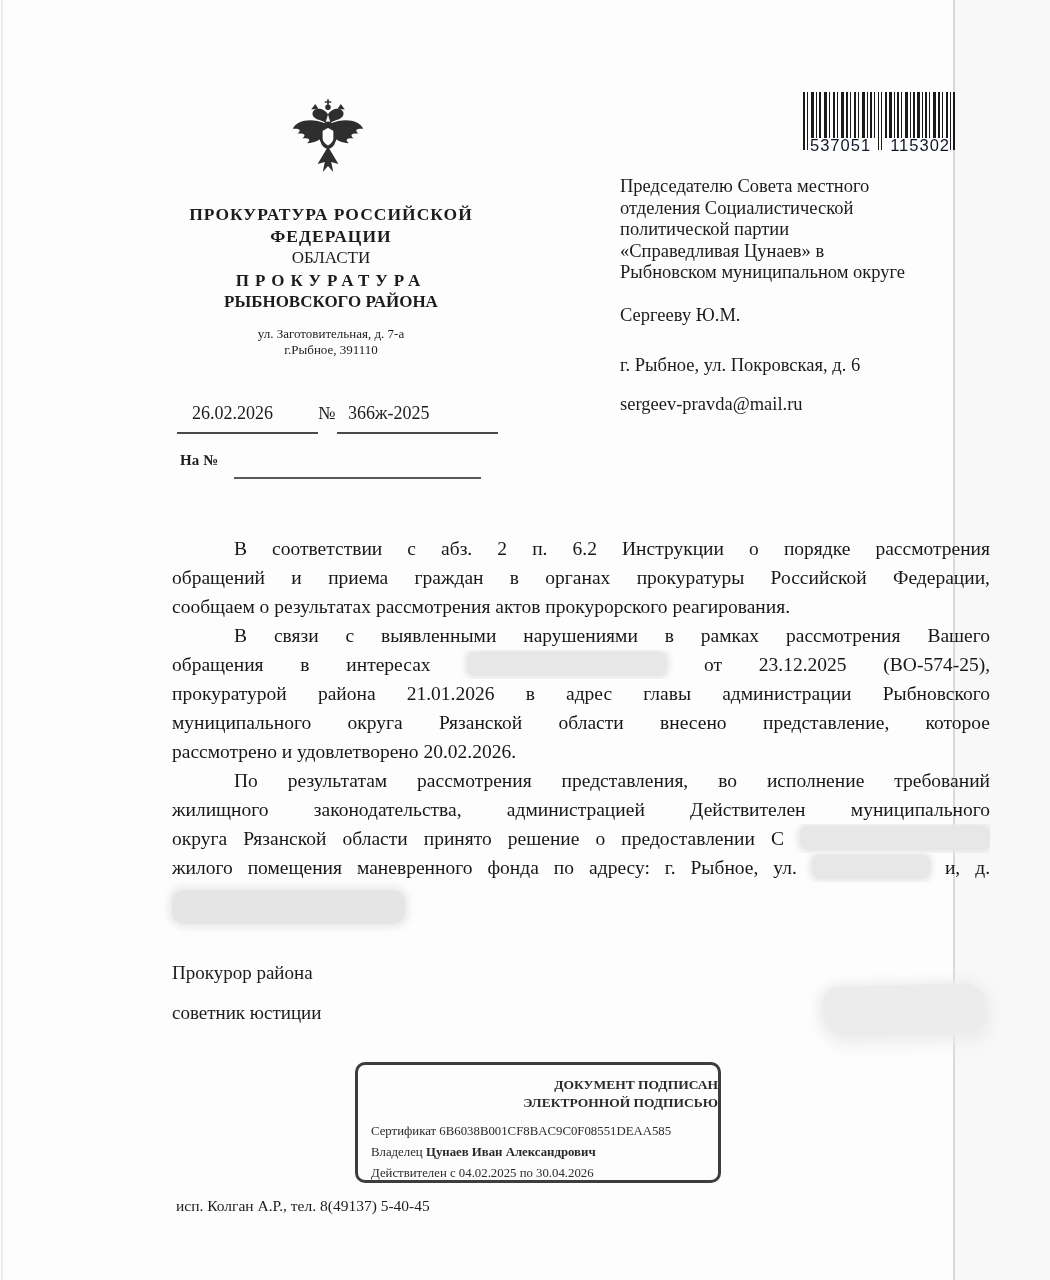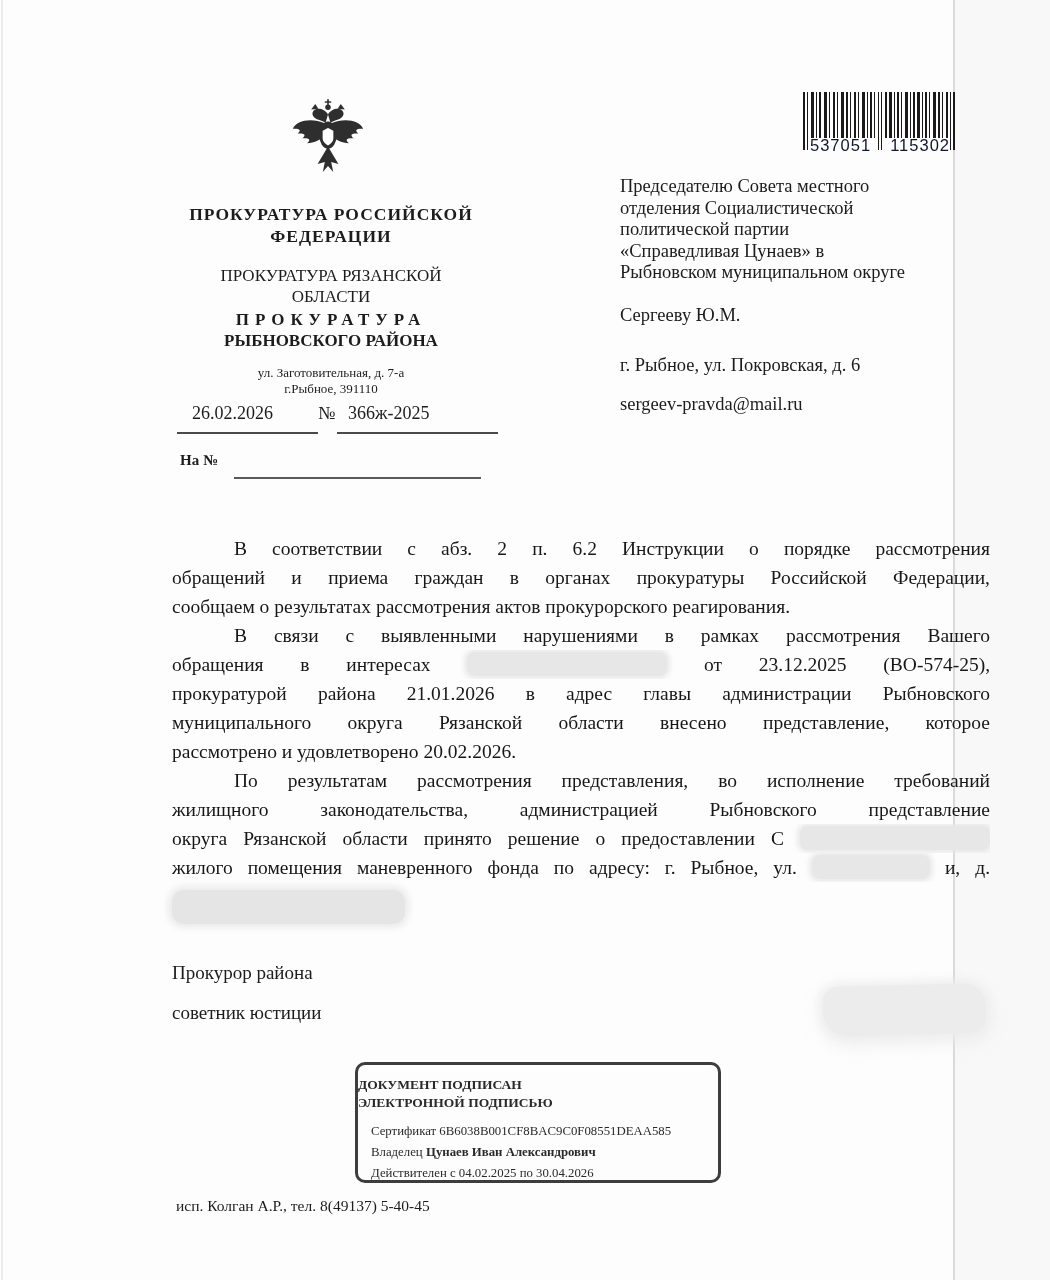--- a/index.html
+++ b/index.html
@@ -49,21 +49,21 @@
   .blob-row{height:40px;position:relative;}
   .redact-blob{position:absolute;left:0;top:8px;width:233px;height:34px;background:#e5e5e5;border-radius:12px;box-shadow:0 0 6px 4px rgba(228,228,228,0.7);}
 
   
   .sig-1{position:absolute;left:172px;top:962px;font-size:19px;}
   .sig-2{position:absolute;left:172px;top:1002px;font-size:19px;}
   .sig-blob{position:absolute;left:823px;top:985px;width:163px;height:50px;background:#ececec;border-radius:16px 22px 18px 26px;transform:rotate(-1.5deg);box-shadow:0 8px 14px 4px rgba(235,235,235,0.5), 0 0 8px 4px rgba(238,238,238,0.8);}
 
   
   .stamp{position:absolute;left:355px;top:1062px;width:366px;height:121px;border:3px solid #3d3d3d;border-radius:10px;box-sizing:border-box;color:#2a2a2a;}
-  .stamp-title{margin-top:11px;text-align:left;font-weight:bold;font-size:13.5px;line-height:17.5px;}
+  .stamp-title{margin-top:11px;text-align:right;font-weight:bold;font-size:13.5px;line-height:17.5px;}
   .stamp-lines{margin:10px 0 0 13px;font-size:12.8px;line-height:21px;}
   .stamp-owner-name{font-weight:bold;}
 
   .footer{position:absolute;left:176px;top:1197px;font-size:15.5px;}
 </style>
 </head>
 <body>
 
 <div class="page">
   <div class="right-shade"></div>
@@ -83,21 +83,20 @@
       <path d="M54 31 C70 24 90 27 94 38 C85 37.5 83 40 88 44 C79 43.5 77 46 82 50 C73 49.5 71 52 76 56 C67 55.5 62 53 54 47 Z"></path>
       <ellipse cx="50" cy="46" rx="11" ry="17"></ellipse>
       <path d="M50 60 L37 82 46 79.5 43.5 92 50 84.5 56.5 92 54 79.5 63 82 Z"></path>
     </g>
     <path d="M50 36 l7.5 4 0 10.5 c0 5 -7.5 9.5 -7.5 9.5 c0 0 -7.5 -4.5 -7.5 -9.5 l0 -10.5 z" fill="#ffffff" stroke="#2e2e2e" stroke-width="1.6"></path>
   </svg>
 
   <div class="org-block">
     <div class="org-l1">ПРОКУРАТУРА РОССИЙСКОЙ</div>
     <div class="org-l1">ФЕДЕРАЦИИ</div>
-    <div class="org-mid mt18">ПРОКУРАТУРА РЯЗАНСКОЙ</div>
     <div class="org-mid">ОБЛАСТИ</div>
     <div class="org-b org-spaced mt2">ПРОКУРАТУРА</div>
     <div class="org-b">РЫБНОВСКОГО РАЙОНА</div>
     <div class="org-addr mt14">ул. Заготовительная, д. 7-а</div>
     <div class="org-addr">г.Рыбное, 391110</div>
   </div>
 
   <svg class="barcode" width="160" height="60" viewBox="0 0 154 60">
     <g fill="#1a1a1a">
       <rect x="0" y="0" width="2" height="58"></rect>
@@ -173,21 +172,21 @@
     <div class="bline">
       <span>обращения в интересах</span>
       <span class="redact-inline rw200"></span>
       <span>от 23.12.2025 (ВО-574-25),</span>
     </div>
     <div class="bline">прокуратурой района 21.01.2026 в адрес главы администрации Рыбновского</div>
     <div class="bline">муниципального округа Рязанской области внесено представление, которое</div>
     <div class="bline endpara">рассмотрено и удовлетворено 20.02.2026.</div>
 
     <div class="bline indent">По результатам рассмотрения представления, во исполнение требований</div>
-    <div class="bline">жилищного законодательства, администрацией Рыбновского представление</div>
+    <div class="bline">жилищного законодательства, администрацией Действителен муниципального</div>
     <div class="bline">
       <span>округа Рязанской области принято решение о предоставлении С</span>
       <span class="redact-inline rw190"></span>
     </div>
     <div class="bline">
       <span>жилого помещения маневренного фонда по адресу: г. Рыбное, ул.</span>
       <span class="redact-inline rw118"></span>
       <span>и, д.</span>
     </div>
     <div class="blob-row">

